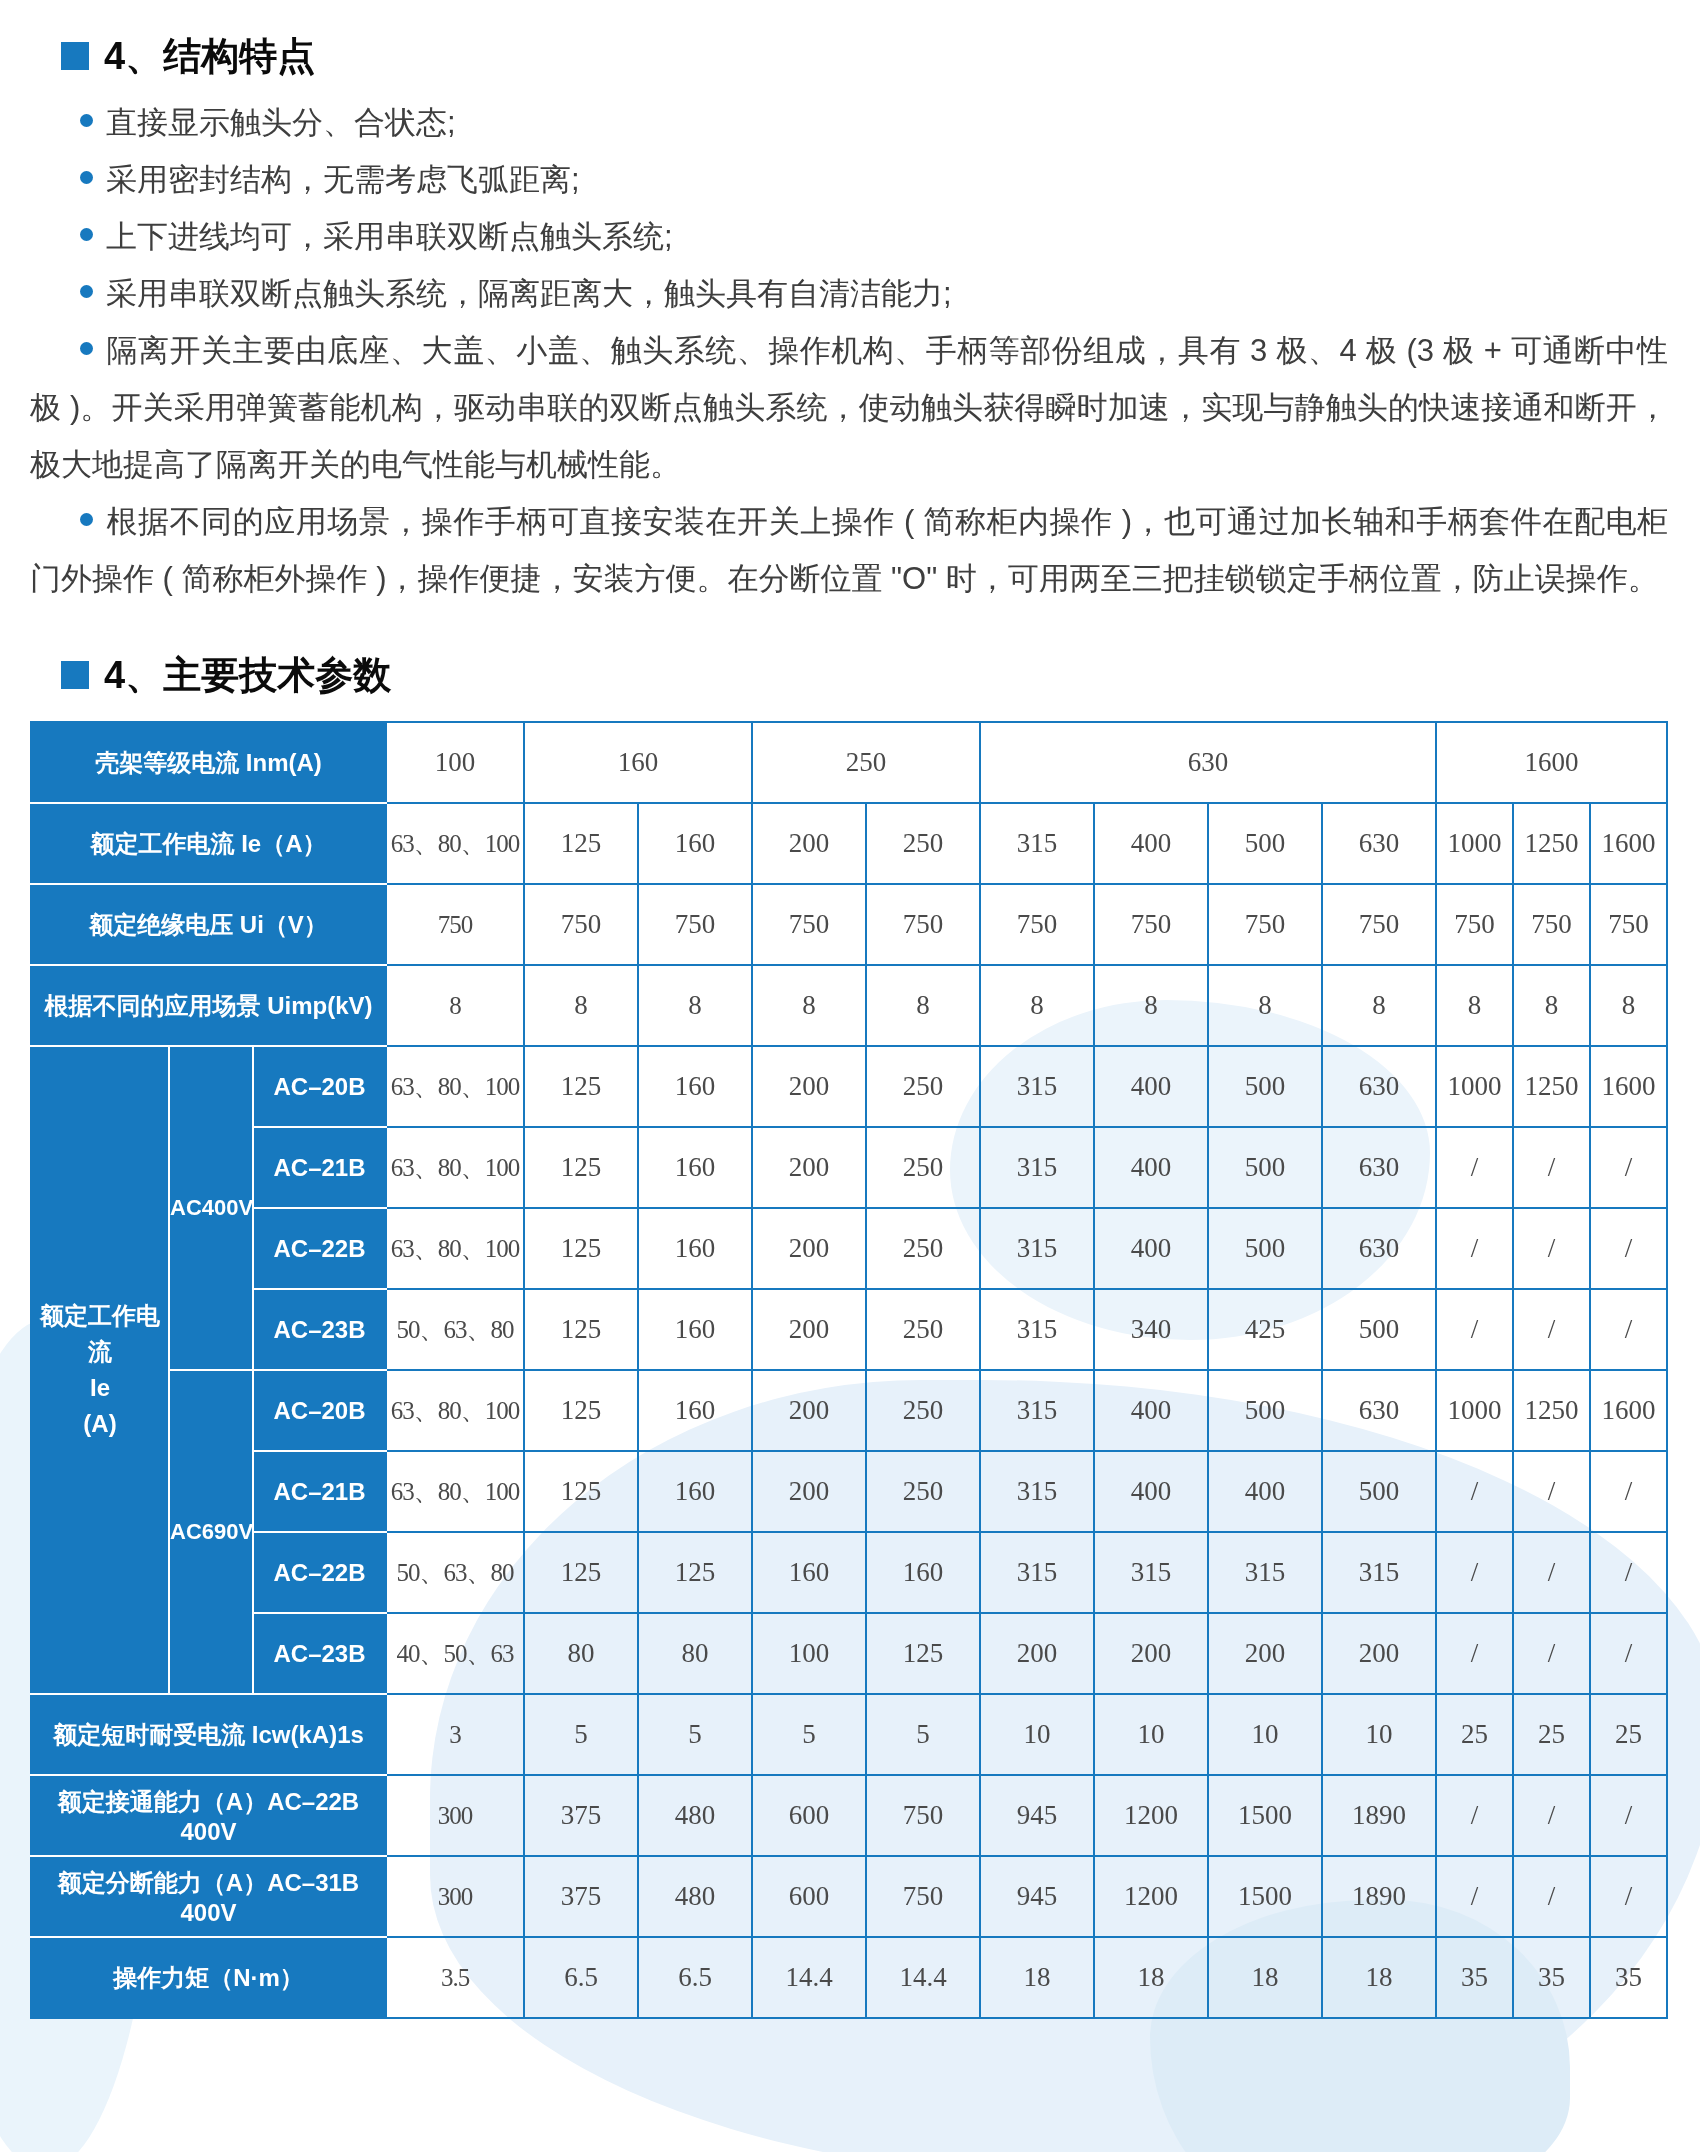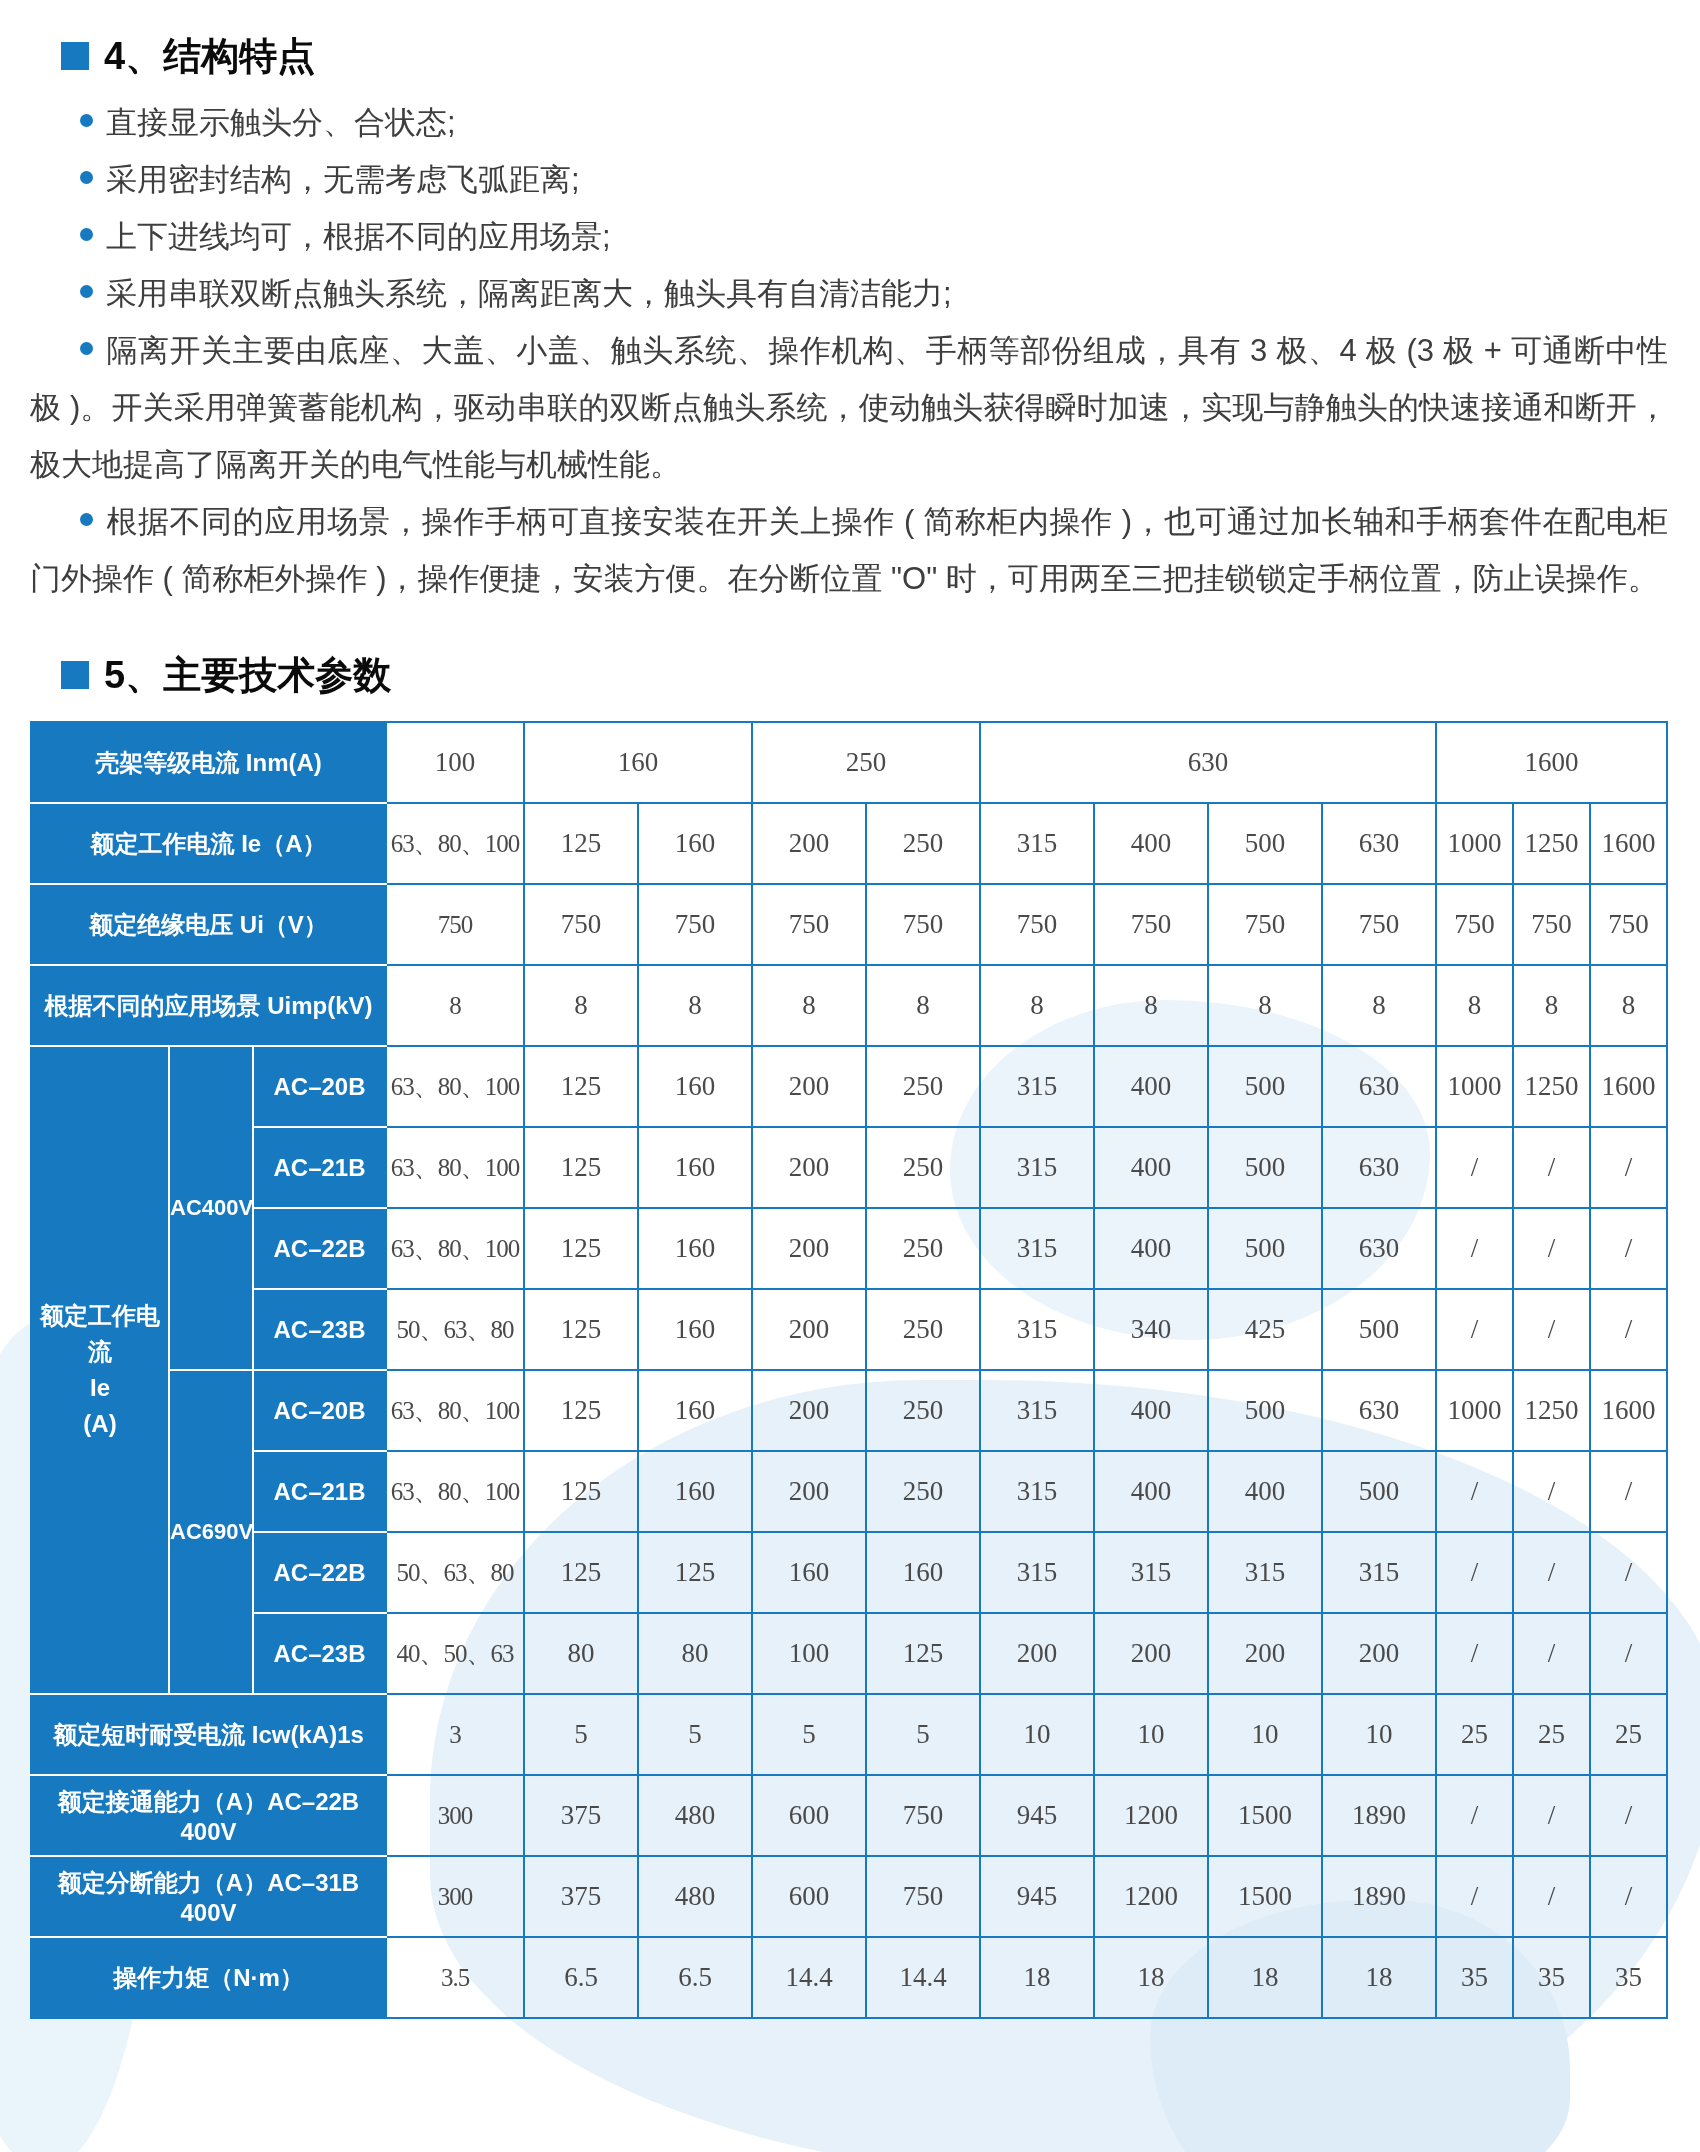--- a/index.html
+++ b/index.html
@@ -48,28 +48,28 @@
 
   <div class="content">
 
     <div class="sec-title">
       <span class="sq"></span>
       <span>4、结构特点</span>
     </div>
 
     <p class="bullet"><span class="dot"></span><span>直接显示触头分、合状态;</span></p>
     <p class="bullet"><span class="dot"></span><span>采用密封结构，无需考虑飞弧距离;</span></p>
-    <p class="bullet"><span class="dot"></span><span>上下进线均可，根据不同的应用场景;</span></p>
+    <p class="bullet"><span class="dot"></span><span>上下进线均可，采用串联双断点触头系统;</span></p>
     <p class="bullet"><span class="dot"></span><span>采用串联双断点触头系统，隔离距离大，触头具有自清洁能力;</span></p>
     <p class="bullet"><span class="dot"></span><span>隔离开关主要由底座、大盖、小盖、触头系统、操作机构、手柄等部份组成，具有 3 极、4 极 (3 极 + 可通断中性极 )。开关采用弹簧蓄能机构，驱动串联的双断点触头系统，使动触头获得瞬时加速，实现与静触头的快速接通和断开，极大地提高了隔离开关的电气性能与机械性能。</span></p>
     <p class="bullet"><span class="dot"></span><span>根据不同的应用场景，操作手柄可直接安装在开关上操作 ( 简称柜内操作 )，也可通过加长轴和手柄套件在配电柜门外操作 ( 简称柜外操作 )，操作便捷，安装方便。在分断位置 "O" 时，可用两至三把挂锁锁定手柄位置，防止误操作。</span></p>
 
     <div class="sec-title sec5">
       <span class="sq"></span>
-      <span>5、主要技术参数</span>
+      <span>4、主要技术参数</span>
     </div>
 
     <table>
       <colgroup>
         <col style="width:138px">
           <col style="width:84px">
           <col style="width:133px">
         <col style="width:138px">
         <col style="width:114px">
           <col style="width:114px">

